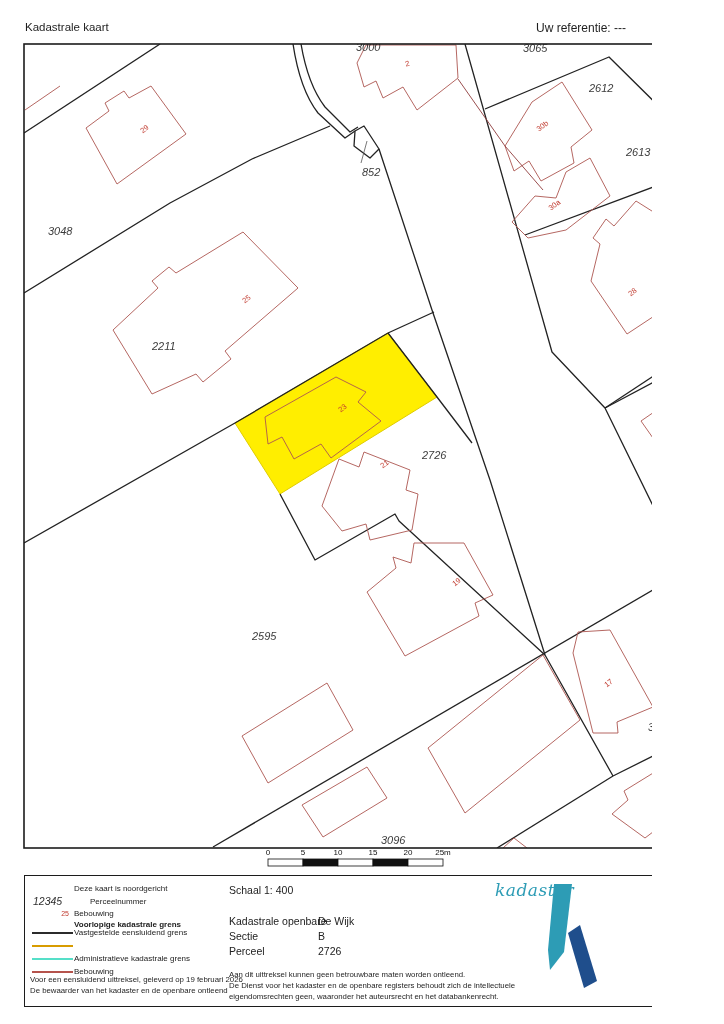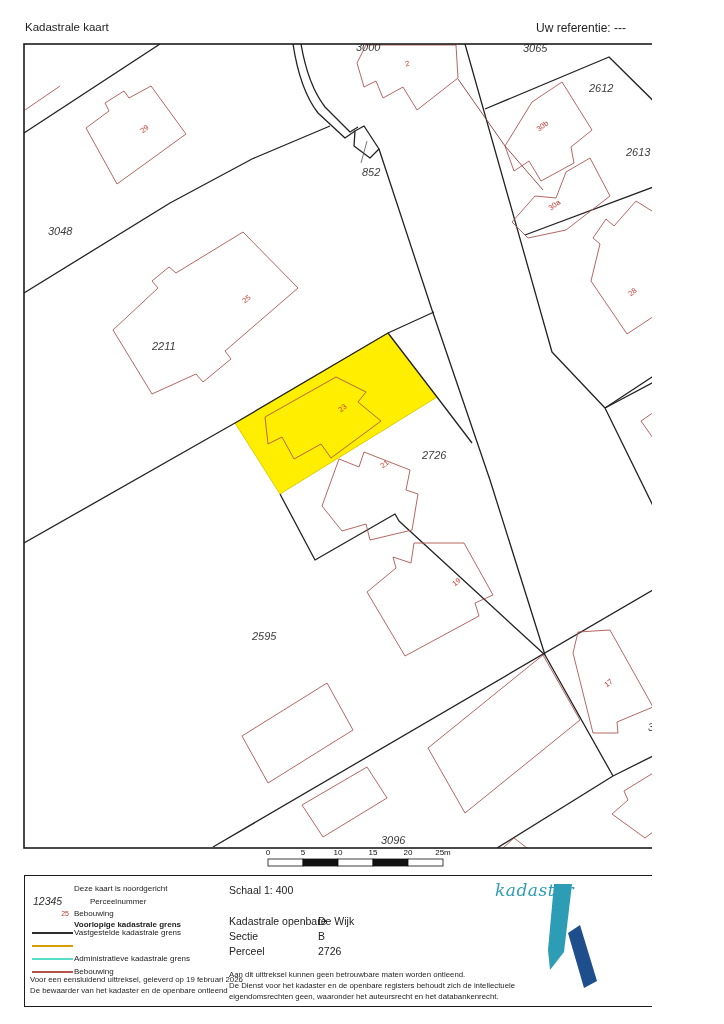--- a/index.html
+++ b/index.html
@@ -126,21 +126,21 @@
   <div id="footer"></div>
 
   <div class="abs leg-note">Deze kaart is noordgericht</div>
   <div class="abs leg-perceel-sample">12345</div>
   <div class="abs leg-perceel">Perceelnummer</div>
   <div class="abs leg-huis-sample">25</div>
   <div class="abs leg-huis">Bebouwing</div>
   <div id="legend-lines">
       <div class="leg-row">
         <div class="leg-swatch" style="top: 932px; background: rgb(43, 43, 43);"></div>
-        <div class="leg-label" style="top: 928px;">Vastgestelde kadastrale grens</div>
+        <div class="leg-label" style="top: 928px;">Vastgestelde eensluidend grens</div>
       </div>
       <div class="leg-row">
         <div class="leg-swatch" style="top: 945px; background: rgb(216, 156, 0);"></div>
         <div class="leg-label" style="top: 920px; font-weight: bold;">Voorlopige kadastrale grens</div>
       </div>
       <div class="leg-row">
         <div class="leg-swatch" style="top: 958px; background: rgb(85, 223, 200);"></div>
         <div class="leg-label" style="top: 954px;">Administratieve kadastrale grens</div>
       </div>
       <div class="leg-row">

